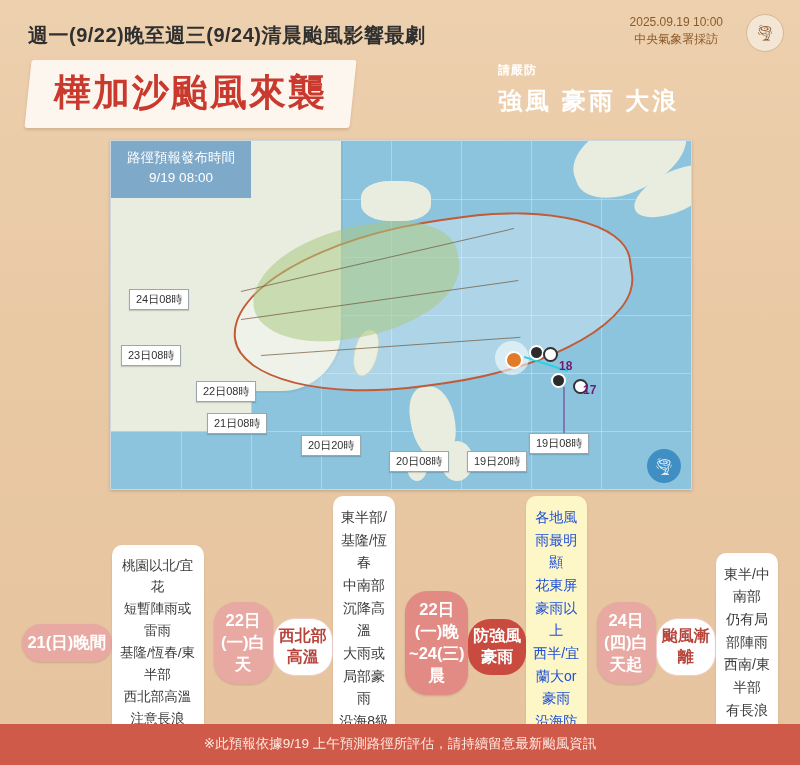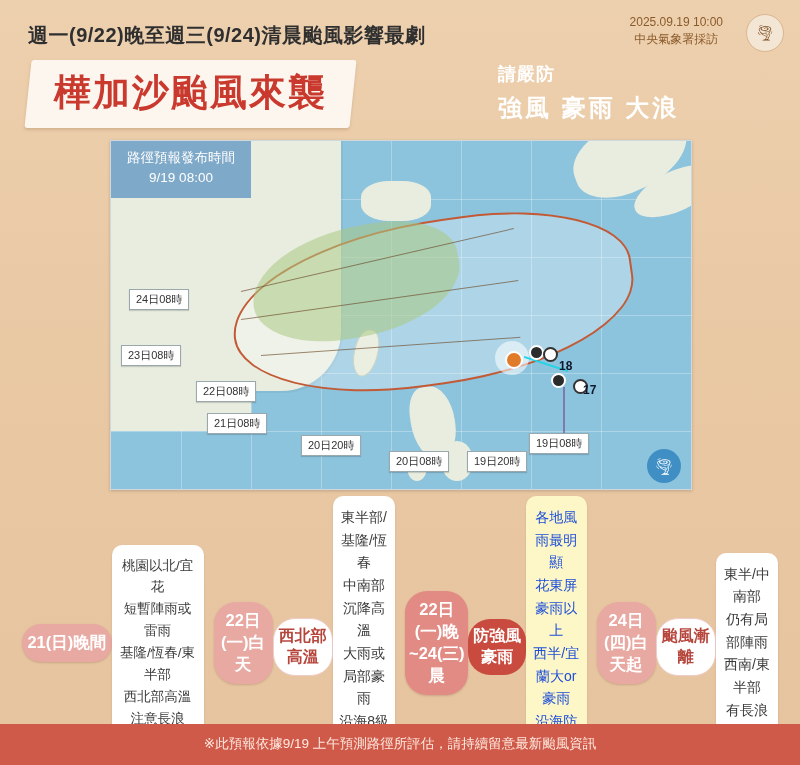--- a/index.html
+++ b/index.html
@@ -46,21 +46,21 @@
     transform:skewX(-6deg);
   }
   .title-banner .t{
     display:block;transform:skewX(6deg);
     font-size:37px;font-weight:bold;color:#c9392e;letter-spacing:2px;
     font-family:"Liberation Sans","DejaVu Sans",sans-serif;
   }
   .title-right{
     position:absolute;left:470px;top:2px;color:#ffffff;
   }
-  .title-right .r1{font-size:18px;font-weight:bold;letter-spacing:1px;}
+  .title-right .r1{font-size:12px;font-weight:bold;letter-spacing:1px;}
   .title-right .r2{font-size:24px;font-weight:bold;letter-spacing:3px;margin-top:6px;}
 
   
   .map-card{
     position:absolute;left:110px;top:140px;
     width:580px;height:348px;
     background:#8cc3dd;
     border:1px solid #cfd8dc;
     box-shadow:0 1px 3px rgba(0,0,0,.18);
     overflow:hidden;
@@ -125,21 +125,21 @@
     position:absolute;left:0;top:0;
     background:#7fa9c9;color:#fff;
     padding:7px 16px 9px 16px;
     font-size:13.5px;line-height:1.5;text-align:center;
   }
   .tlabel{
     position:absolute;background:#fff;border:1px solid #9aa7ad;
     font-size:11px;color:#333;padding:2px 6px;white-space:nowrap;
     box-shadow:0 1px 1px rgba(0,0,0,.15);
   }
-  .mlabel{position:absolute;color:#0f172a;font-size:12px;font-weight:bold;}
+  .mlabel{position:absolute;color:#701a75;font-size:12px;font-weight:bold;}
   .map-logo{
     position:absolute;right:10px;bottom:6px;width:34px;height:34px;border-radius:50%;
     background:#3f8fc4;color:#fff;display:flex;align-items:center;justify-content:center;font-size:16px;
   }
 
   
   .cols{
     position:absolute;left:22px;top:496px;width:756px;
     display:flex;gap:10px;
   }

